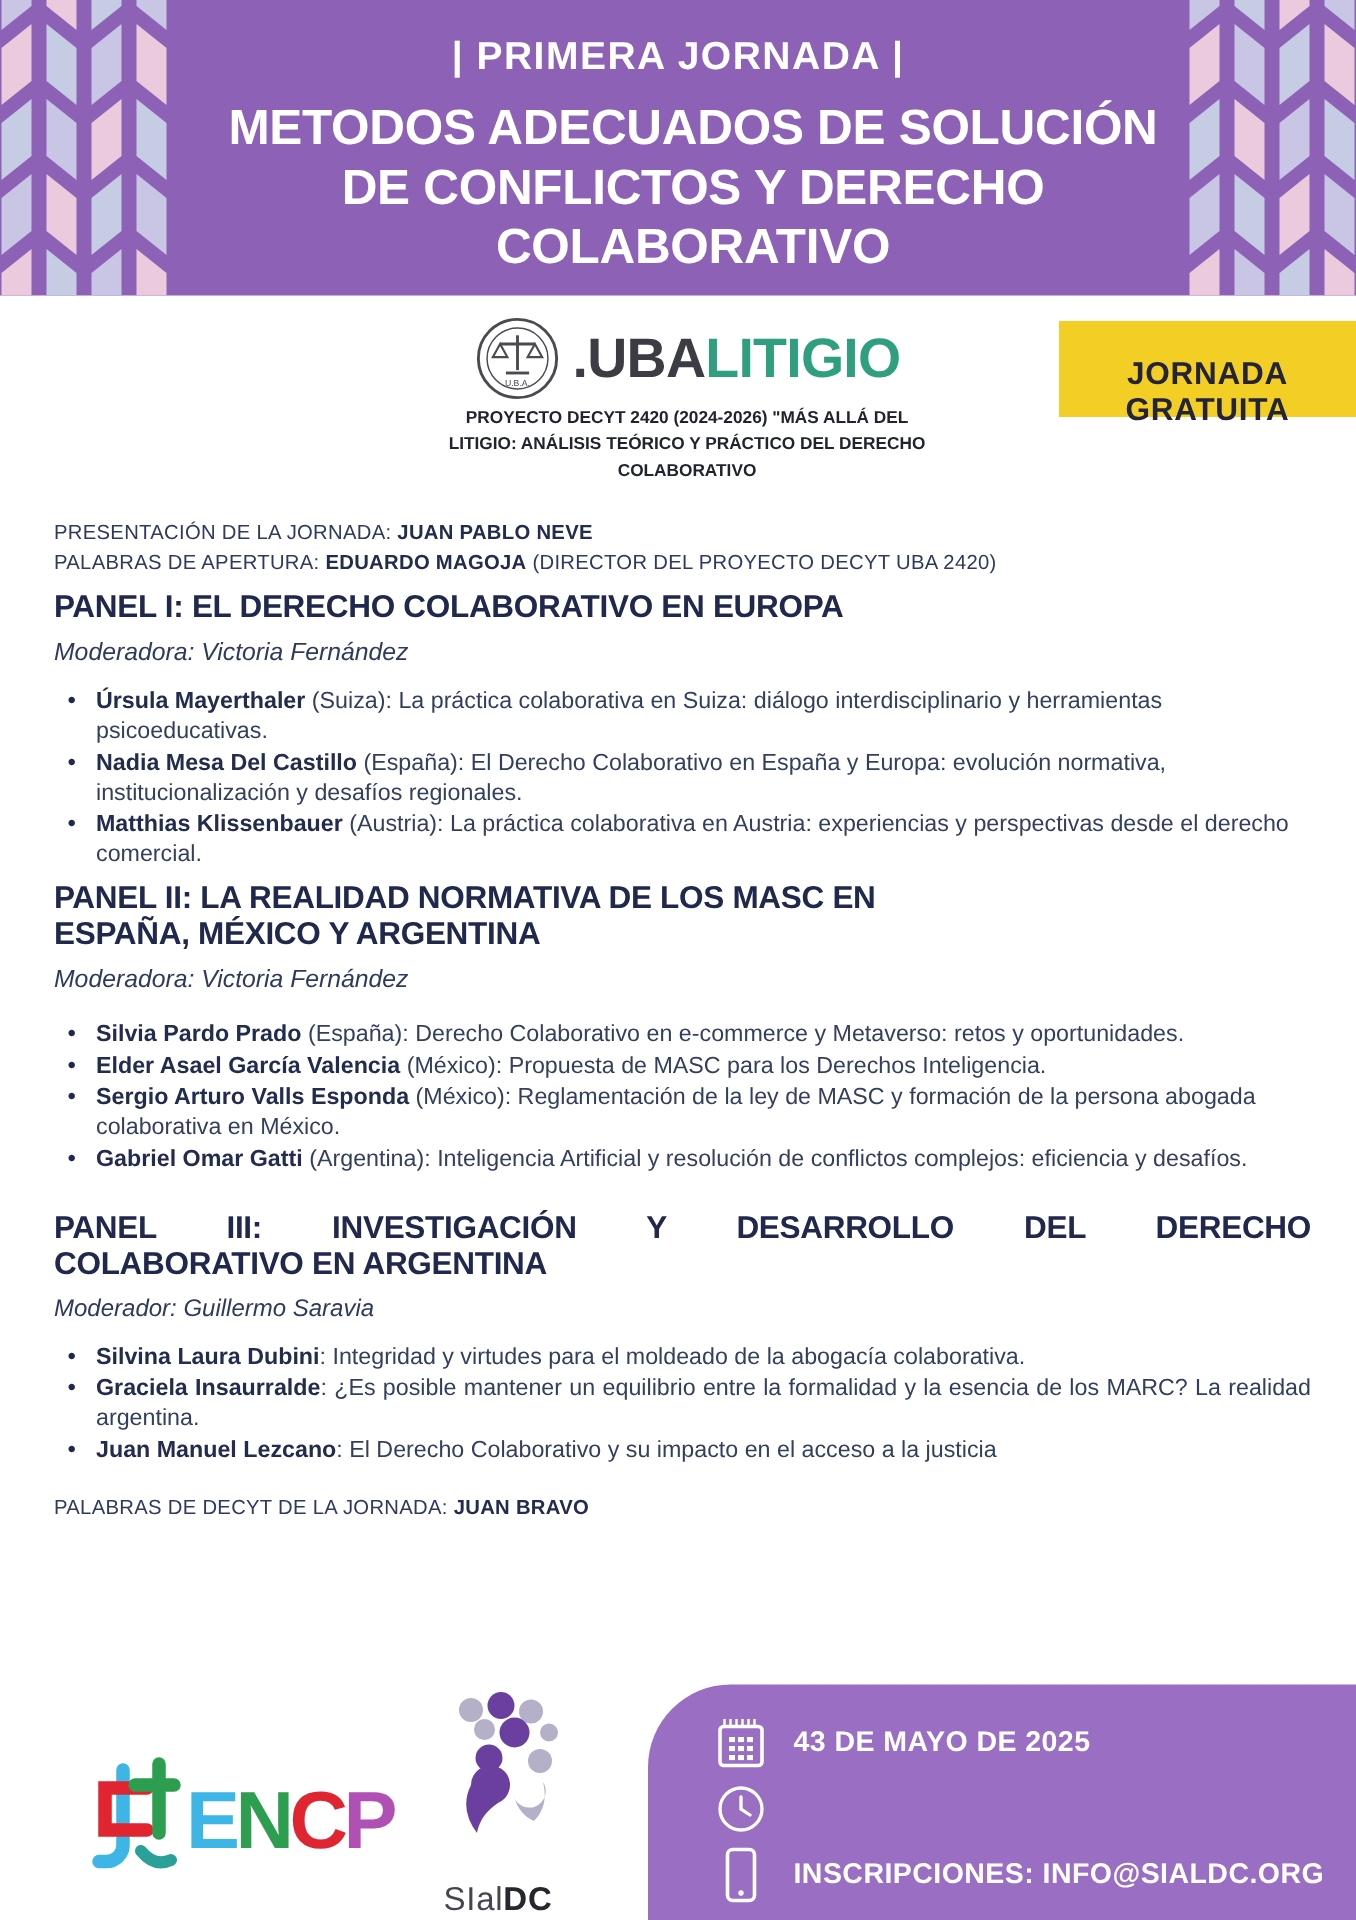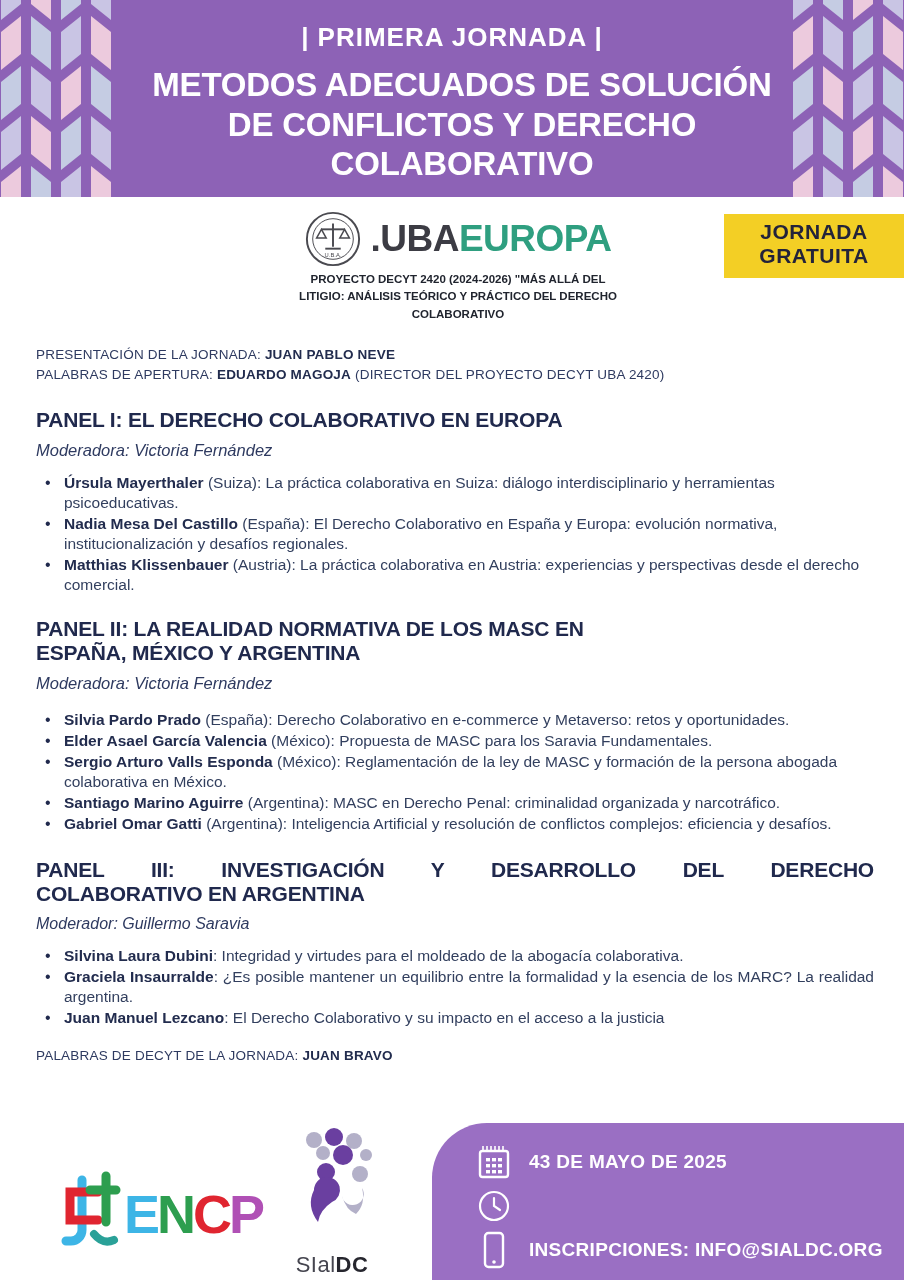--- a/index.html
+++ b/index.html
@@ -11,39 +11,39 @@
   .header { position:relative; height:197px; background:#8d62b6; text-align:center; color:#ffffff; overflow:hidden; }
   .band { position:absolute; top:0; height:197px; width:118px; }
   .band-left { left:0; }
   .band-right { right:0; transform:scaleX(-1); }
   .kicker { padding-top:22px; font-size:26px; font-weight:bold; letter-spacing:1px; }
   .ev-title { margin-top:12px; font-size:33px; line-height:1.2; font-weight:bold; letter-spacing:-0.2px;padding-left:20px; }
   .ev-title span { display:block; }
 
   
   .logo-row { position:relative; height:120px; }
-  .free-badge { position:absolute; right:0; top:4px; width:180px; height:64px; background:#f3cf25; color:#23233a;
-                font-weight:bold; font-size:21px; line-height:1.15; text-align:center; padding-top:6px; letter-spacing:0.5px; }
+  .free-badge { position:absolute; right:0; top:4px; width:198px; height:64px; background:#f3cf25; color:#23233a;
+                font-weight:bold; font-size:21px; line-height:1.15; text-align:center; padding-top:24px; letter-spacing:0.5px; }
   .free-badge span { display:block; }
   .uba-block { width:420px; margin:13px auto 0 auto; position:relative; left:6px; }
   .uba-line { display:flex; align-items:center; justify-content:center; gap:8px; }
   .uba-wordmark { font-size:37px; font-weight:bold; letter-spacing:-0.5px; }
   .uba-prefix { color:#3c3c44; }
   .uba-suffix { color:#2f9f80; }
   .uba-sub { margin:3px auto 0 auto; width:352px; font-size:11.5px; font-weight:bold; color:#20242e; line-height:1.5; text-align:center; }
   .uba-sub span { display:block; }
 
   
   .intro, .closing { margin:15px 36px 0 36px; font-size:13.5px; color:#2e3a60; line-height:1.5; letter-spacing:0.2px; }
   .intro b, .closing b { font-weight:bold; color:#222c4e; }
   .closing { margin-top:18px; }
 
   
   .panel { margin:0 30px 0 36px; }
-  .panel h2 { margin-top:22px; font-size:21px; font-weight:bold; color:#20294d; line-height:1.15; letter-spacing:-0.2px; }
+  .panel h2 { margin-top:7px; font-size:21px; font-weight:bold; color:#20294d; line-height:1.15; letter-spacing:-0.2px; }
   .panel h2 span { display:block; }
   .panel h2 .jl { text-align:justify; text-align-last:justify; }
   .moderator { margin-top:9px; font-style:italic; font-size:16.5px; color:#2e3a60; }
   .speakers { list-style:none; margin-top:13px; }
   .speakers li { position:relative; padding-left:28px; font-size:15.5px; line-height:20px; color:#323f5e; margin-bottom:1px; }
   .speakers li::before { content:"•"; position:absolute; left:9px; top:0; color:#20294d; font-size:16px; }
   .sp-name { font-weight:bold; color:#222c4e; }
   .panel-justify .speakers li { text-align:justify; }
   .panel-2 .speakers { margin-top:17px; }
   .panel-3 h2 { margin-top:24px; }
@@ -131,21 +131,21 @@
         <svg width="58" height="58" viewBox="0 0 60 60">
           <circle cx="30" cy="30" r="27" fill="none" stroke="#4a4a50" stroke-width="2"></circle>
           <circle cx="30" cy="30" r="21" fill="none" stroke="#4a4a50" stroke-width="1"></circle>
           <line x1="30" y1="14" x2="30" y2="38" stroke="#4a4a50" stroke-width="2"></line>
           <line x1="18" y1="20" x2="42" y2="20" stroke="#4a4a50" stroke-width="2"></line>
           <path d="M18,20 l-5,9 h10 z" fill="none" stroke="#4a4a50" stroke-width="1.5"></path>
           <path d="M42,20 l-5,9 h10 z" fill="none" stroke="#4a4a50" stroke-width="1.5"></path>
           <line x1="22" y1="40" x2="38" y2="40" stroke="#4a4a50" stroke-width="2"></line>
           <text x="30" y="49" font-size="6" text-anchor="middle" fill="#4a4a50" font-family="Liberation Sans, sans-serif">U.B.A.</text>
         </svg>
-        <div class="uba-wordmark"><span class="uba-prefix">.UBA</span><span class="uba-suffix">EUROPA</span></div>
+        <div class="uba-wordmark"><span class="uba-prefix">.UBA</span><span class="uba-suffix">LITIGIO</span></div>
       </div>
       <div class="uba-sub">
         <span>PROYECTO DECYT 2420 (2024-2026) "MÁS ALLÁ DEL</span>
         <span>LITIGIO: ANÁLISIS TEÓRICO Y PRÁCTICO DEL DERECHO</span>
         <span>COLABORATIVO</span>
       </div>
     </div>
   </div>
 
   <div class="intro">
@@ -166,23 +166,22 @@
   </div>
 
   <div class="panel panel-2">
     <h2>
       <span>PANEL II: LA REALIDAD NORMATIVA DE LOS MASC EN</span>
       <span>ESPAÑA, MÉXICO Y ARGENTINA</span>
     </h2>
     <div class="moderator">Moderadora: Victoria Fernández</div>
     <ul class="speakers">
       <li><span class="sp-name">Silvia Pardo Prado</span> <span>(España): Derecho Colaborativo en e-commerce y Metaverso: retos y oportunidades.</span></li>
-      <li><span class="sp-name">Elder Asael García Valencia</span> <span>(México): Propuesta de MASC para los Saravia Fundamentales.</span></li>
+      <li><span class="sp-name">Elder Asael García Valencia</span> <span>(México): Propuesta de MASC para los Derechos Inteligencia.</span></li>
       <li><span class="sp-name">Sergio Arturo Valls Esponda</span> <span>(México): Reglamentación de la ley de MASC y formación de la persona abogada colaborativa en México.</span></li>
-      <li><span class="sp-name">Santiago Marino Aguirre</span> <span>(Argentina): MASC en Derecho Penal: criminalidad organizada y narcotráfico.</span></li>
       <li><span class="sp-name">Gabriel Omar Gatti</span> <span>(Argentina): Inteligencia Artificial y resolución de conflictos complejos: eficiencia y desafíos.</span></li>
     </ul>
   </div>
 
   <div class="panel panel-3 panel-justify">
     <h2>
       <span class="jl">PANEL III: INVESTIGACIÓN Y DESARROLLO DEL DERECHO</span>
       <span>COLABORATIVO EN ARGENTINA</span>
     </h2>
     <div class="moderator">Moderador: Guillermo Saravia</div>

